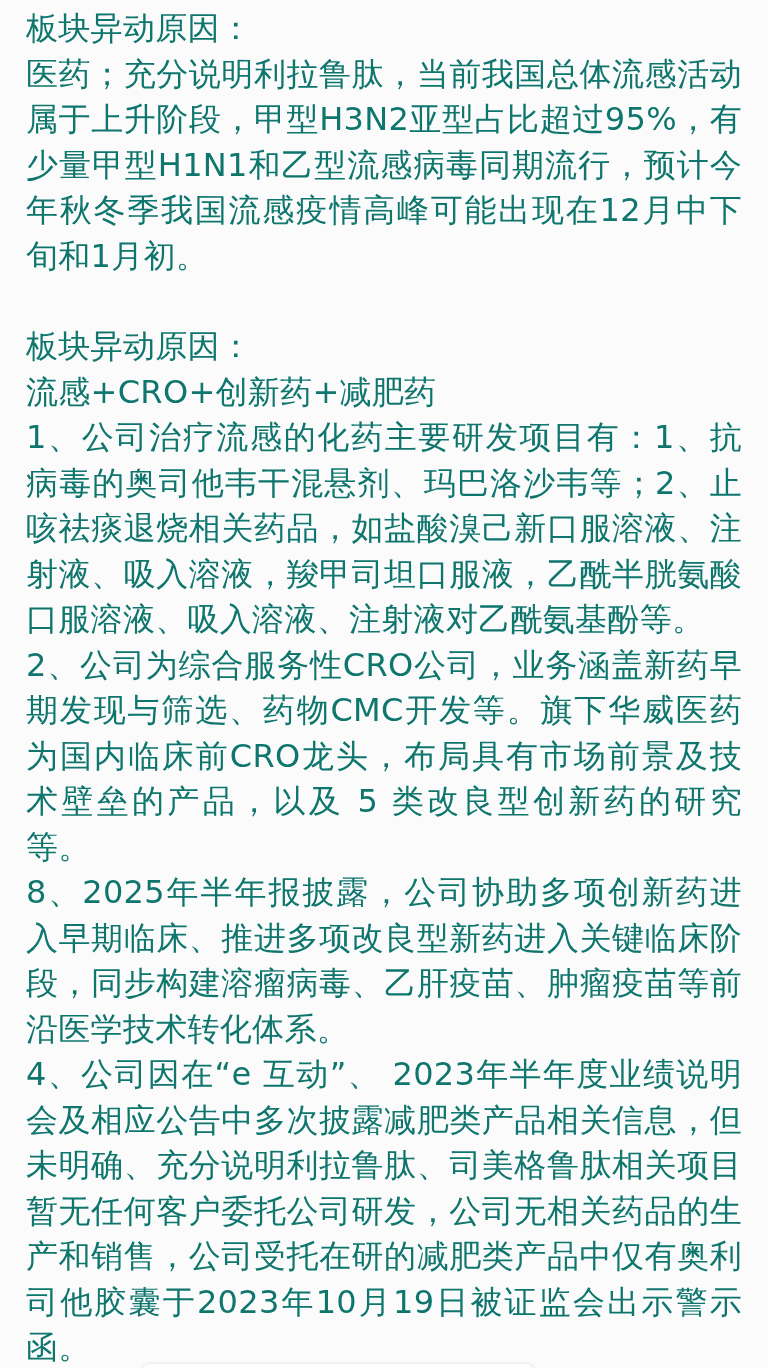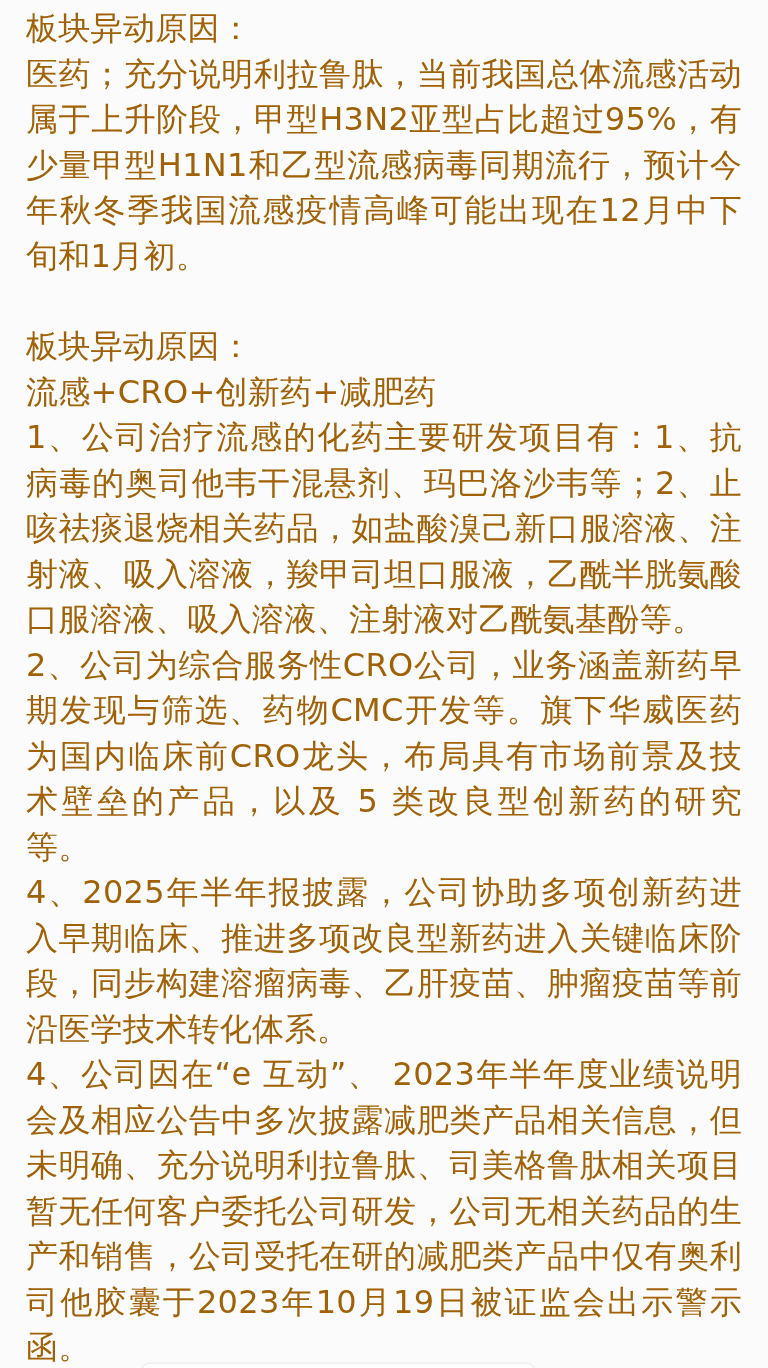--- a/index.html
+++ b/index.html
@@ -6,21 +6,21 @@
     margin: 0;
     padding: 0;
   }
   .page {
     position: relative;
     width: 768px;
     height: 1368px;
     background: #fbfbfb;
     overflow: hidden;
     font-family: "DejaVu Sans", "Liberation Sans", sans-serif;
-    color: #a16207;
+    color: #0f766e;
   }
   .content {
     padding: 6px 26px 0 26px;
     font-size: 32px;
     line-height: 45.5px;
     font-weight: 400;
     text-align: justify;
     text-justify: inter-character;
     letter-spacing: 0.3px;
     word-break: break-all;
@@ -57,20 +57,20 @@
     <div class="section-break"></div>
 
     <p class="para">板块异动原因：</p>
 
     <p class="para">流感+CRO+创新药+减肥药</p>
 
     <p class="para">1、公司治疗流感的化药主要研发项目有：1、抗病毒的奥司他韦干混悬剂、玛巴洛沙韦等；2、止咳祛痰退烧相关药品，如盐酸溴己新口服溶液、注射液、吸入溶液，羧甲司坦口服液，乙酰半胱氨酸口服溶液、吸入溶液、注射液对乙酰氨基酚等。</p>
 
     <p class="para">2、公司为综合服务性CRO公司，业务涵盖新药早期发现与筛选、药物CMC开发等。旗下华威医药为国内临床前CRO龙头，布局具有市场前景及技术壁垒的产品，以及 5 类改良型创新药的研究等。</p>
 
-    <p class="para">4、2025年半年报披露，公司协助多项创新药进入早期临床、推进多项改良型新药进入关键临床阶段，同步构建溶瘤病毒、乙肝疫苗、肿瘤疫苗等前沿医学技术转化体系。</p>
+    <p class="para">8、2025年半年报披露，公司协助多项创新药进入早期临床、推进多项改良型新药进入关键临床阶段，同步构建溶瘤病毒、乙肝疫苗、肿瘤疫苗等前沿医学技术转化体系。</p>
 
     <p class="para">4、公司因在“e 互动”、 2023年半年度业绩说明会及相应公告中多次披露减肥类产品相关信息，但未明确、充分说明利拉鲁肽、司美格鲁肽相关项目暂无任何客户委托公司研发，公司无相关药品的生产和销售，公司受托在研的减肥类产品中仅有奥利司他胶囊于2023年10月19日被证监会出示警示函。</p>
 
   </div>
 
   <div class="bottom-card-edge"></div>
 </div>
 
 </body></html>

